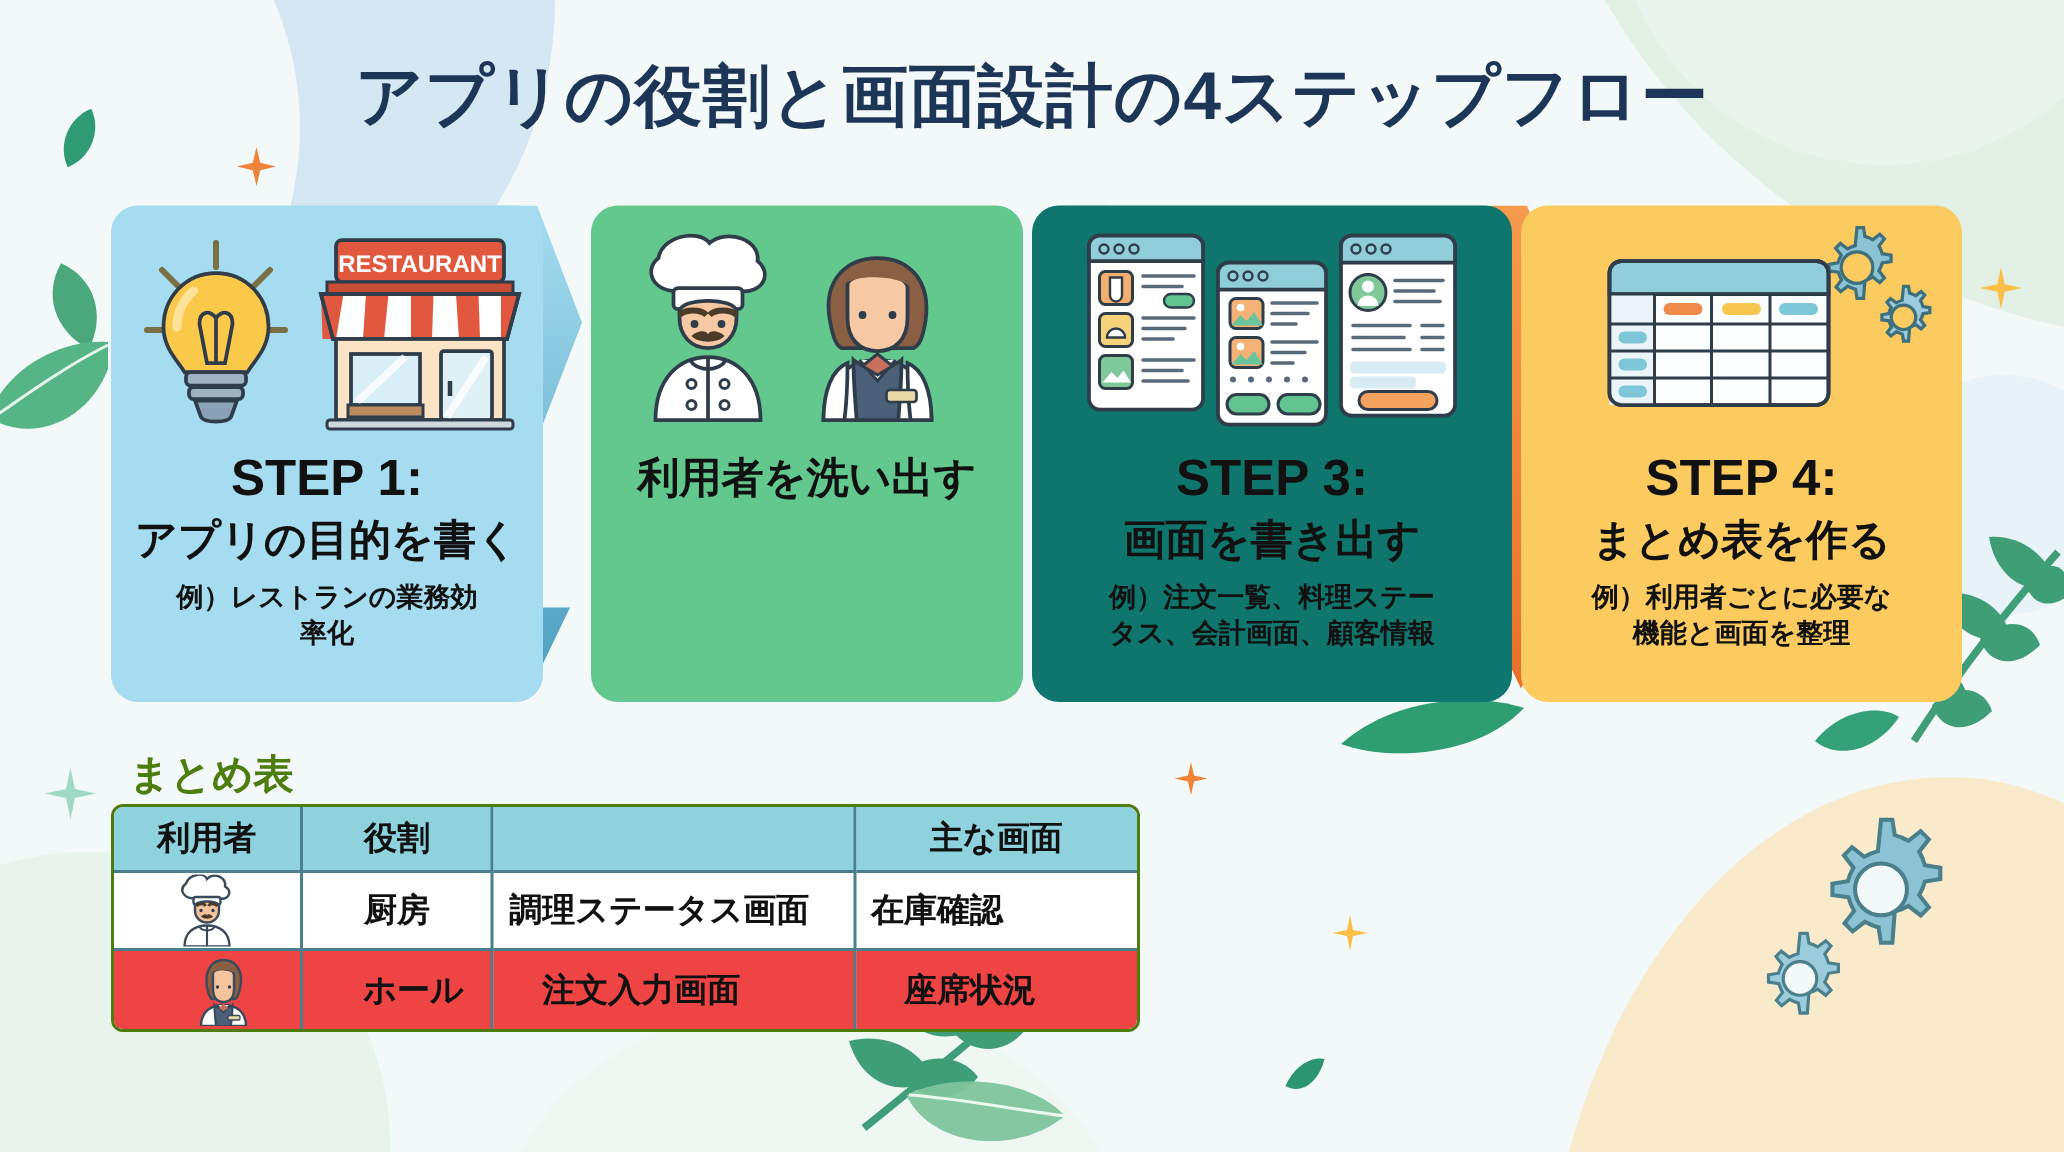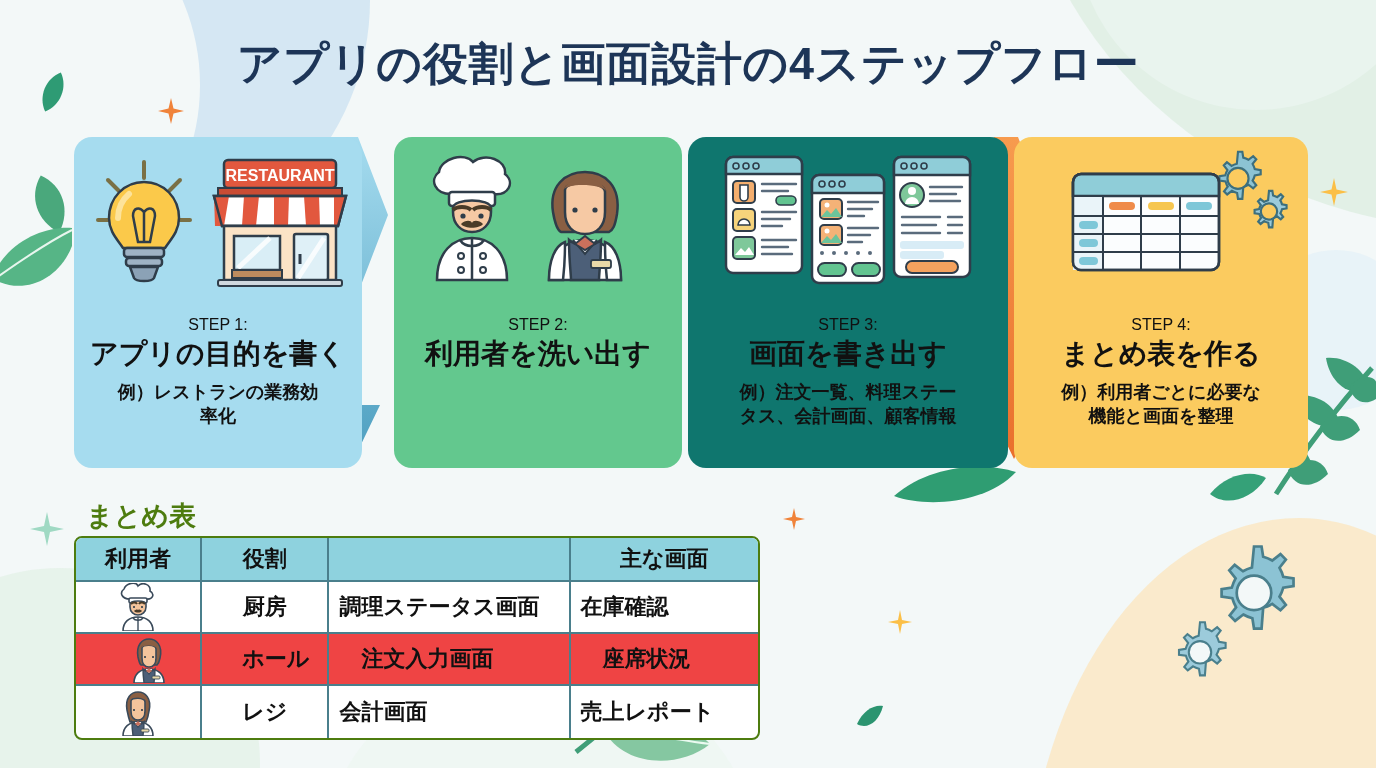--- a/index.html
+++ b/index.html
@@ -67,21 +67,21 @@
     box-sizing:border-box;overflow:hidden;
   }
   .card .art{
     position:absolute;left:0;right:0;top:8px;height:150px;
     display:flex;align-items:center;justify-content:center;
   }
   .card .txt{
     position:absolute;left:6px;right:6px;top:162px;text-align:center;
     color:#111;
   }
-  .step-h{font-size:16px;font-weight:normal;line-height:1.2;margin-top:16px;}
+  .step-h{font-size:34px;font-weight:bold;line-height:1.2;}
   .step-t{font-size:28px;font-weight:bold;line-height:1.25;margin-top:2px;}
   .step-e{font-size:18px;font-weight:bold;line-height:1.35;margin-top:9px;}
 
   
   .sec-h{
     position:absolute;left:86px;top:498px;
     font-size:27px;font-weight:bold;color:#4d7c0f;
   }
 
   
@@ -359,21 +359,20 @@
           <path d="M152 92 C152 118 150 128 150 130 L136 130 C136 110 142 96 152 92Z" fill="#fff" stroke="#2f3d4a" stroke-width="2.5"></path>
           <path d="M192 92 C192 118 194 128 194 130 L208 130 C208 110 202 96 192 92Z" fill="#fff" stroke="#2f3d4a" stroke-width="2.5"></path>
           <path d="M156 90 C156 110 158 124 158 130 L186 130 C186 124 188 110 188 90 C182 96 162 96 156 90Z" fill="#4c5f78" stroke="#2f3d4a" stroke-width="2.5"></path>
           <path d="M160 90 L172 104 L184 90" fill="#fff" stroke="#2f3d4a" stroke-width="2"></path>
           <path d="M162 94 L172 86 L182 94 L172 100Z" fill="#c9705c" stroke="#2f3d4a" stroke-width="2"></path>
           <rect x="178" y="110" width="20" height="8" rx="2" fill="#e9d9a8" stroke="#2f3d4a" stroke-width="1.8"></rect>
         </g>
       </svg>
     </div>
     <div class="txt">
-      <div class="step-h">STEP 2:</div>
       <div class="step-t">利用者を洗い出す</div>
     </div>
   </div>
 
   <div class="card" style="left:688px;width:320px;background:#0f766e;">
     <div class="art">
       <svg width="272" height="146" viewBox="0 0 272 146">
 
         <g>
           <rect x="14" y="10" width="76" height="116" rx="7" fill="#fff" stroke="#2f3d4a" stroke-width="2.5"></rect>
@@ -570,37 +569,16 @@
               <path d="M18 34 L22 39 L26 34" fill="#fff" stroke="#3a4a5a" stroke-width="1.2"></path>
               <path d="M19 36 L22 33 L25 36 L22 38Z" fill="#c9705c"></path>
               <rect x="25" y="41" width="8" height="3" rx="1" fill="#e9d9a8" stroke="#3a4a5a" stroke-width=".9"></rect>
             </svg>
           </span>
         </td>
         <td class="c-role">ホール</td>
         <td class="c-fn">注文入力画面</td>
         <td class="c-scr">座席状況</td>
       </tr>
-      <tr>
-        <td class="c-av">
-          <span class="avatar">
-            <svg width="44" height="48" viewBox="0 0 44 48">
-              <path d="M11 22 C9 10 15 4 22 4 C29 4 36 10 33 23 C32 30 31 32 30 34 L14 34 C13 31 12 27 11 22Z" fill="#8a5f43" stroke="#3a4a5a" stroke-width="1.6"></path>
-              <path d="M15 13 C15 9 29 9 29 14 L29 23 C29 29 26 32 22 32 C18 32 15 29 15 23Z" fill="#f4c49c" stroke="#3a4a5a" stroke-width="1.6"></path>
-              <path d="M13 12 C17 5 29 5 32 14 C28 9 17 8 13 12Z" fill="#8a5f43"></path>
-              <circle cx="18" cy="22" r="1.1" fill="#2f3d4a"></circle>
-                <circle cx="26" cy="22" r="1.1" fill="#2f3d4a"></circle>
-              <path d="M7 48 C7 39 13 34 22 34 C31 34 37 39 37 48Z" fill="#fff" stroke="#3a4a5a" stroke-width="1.6"></path>
-              <path d="M16 34 C16 42 17 46 17 48 L27 48 C27 46 28 42 28 34 C26 37 18 37 16 34Z" fill="#4c5f78" stroke="#3a4a5a" stroke-width="1.4"></path>
-              <path d="M18 34 L22 39 L26 34" fill="#fff" stroke="#3a4a5a" stroke-width="1.2"></path>
-              <path d="M19 36 L22 33 L25 36 L22 38Z" fill="#c9705c"></path>
-              <rect x="25" y="41" width="8" height="3" rx="1" fill="#e9d9a8" stroke="#3a4a5a" stroke-width=".9"></rect>
-            </svg>
-          </span>
-        </td>
-        <td class="c-role">レジ</td>
-        <td class="c-fn">会計画面</td>
-        <td class="c-scr">売上レポート</td>
-      </tr>
     </tbody>
   </table>
 
 </div>
 
 </body></html>

